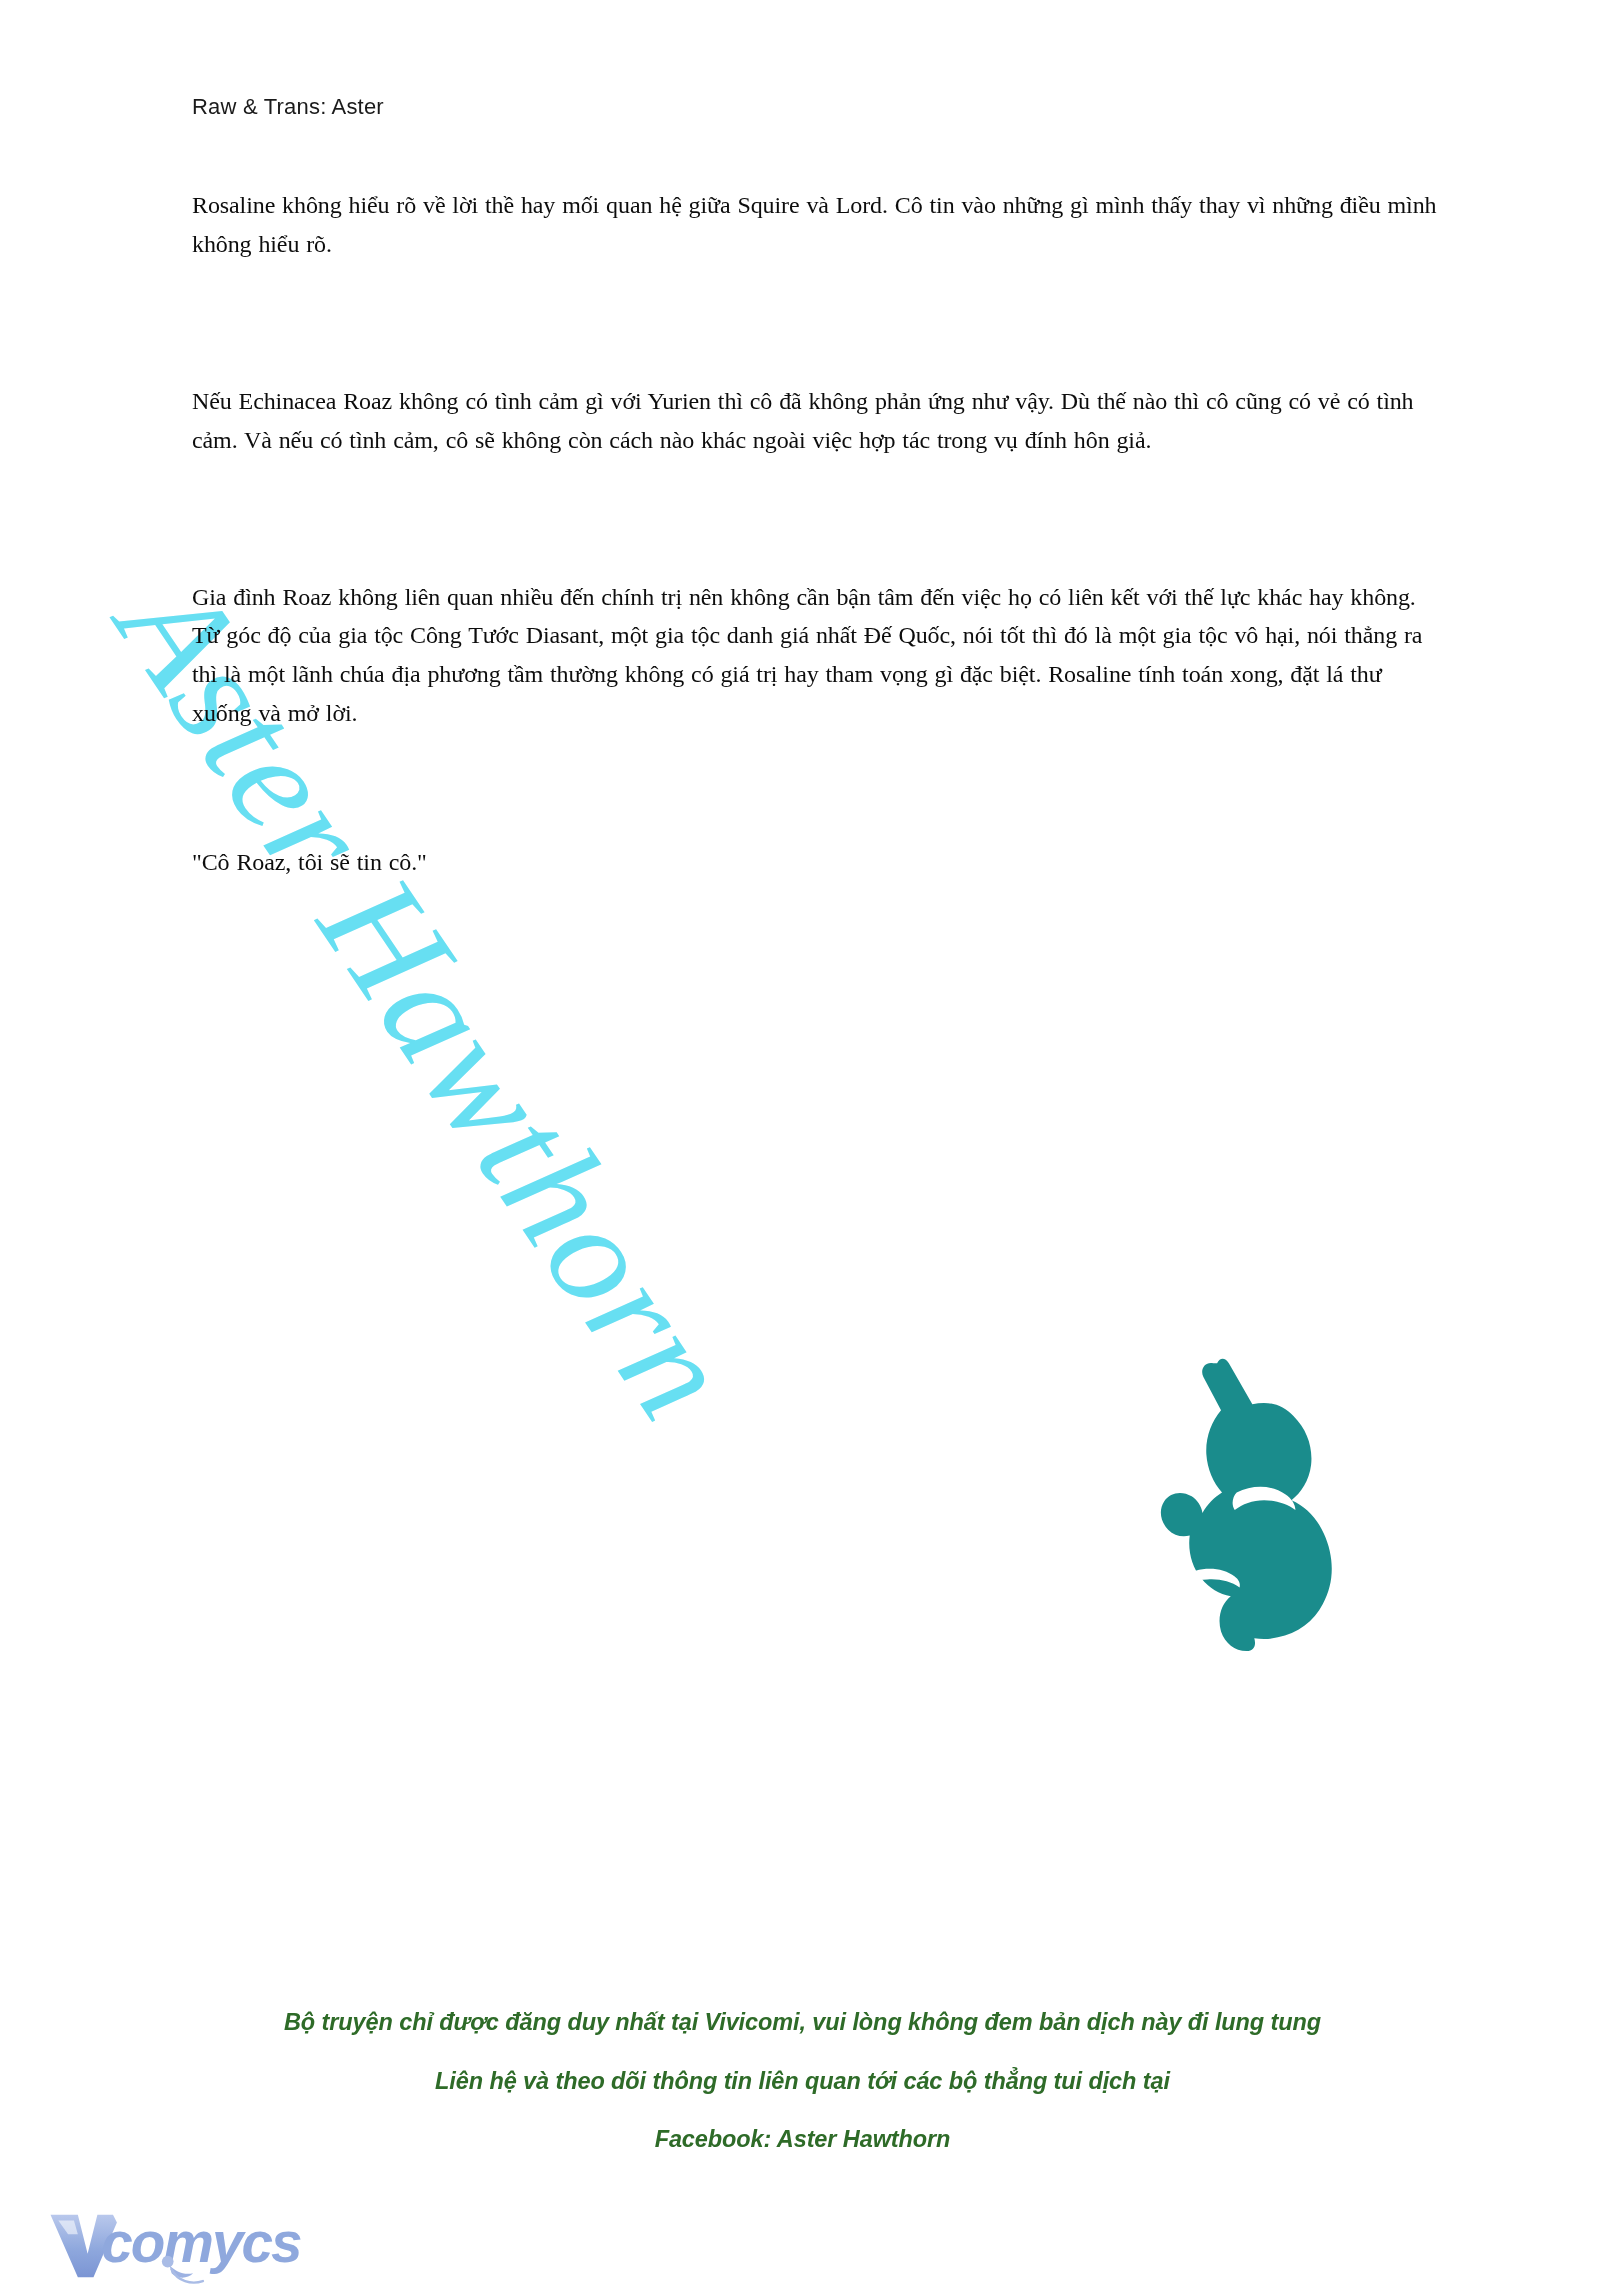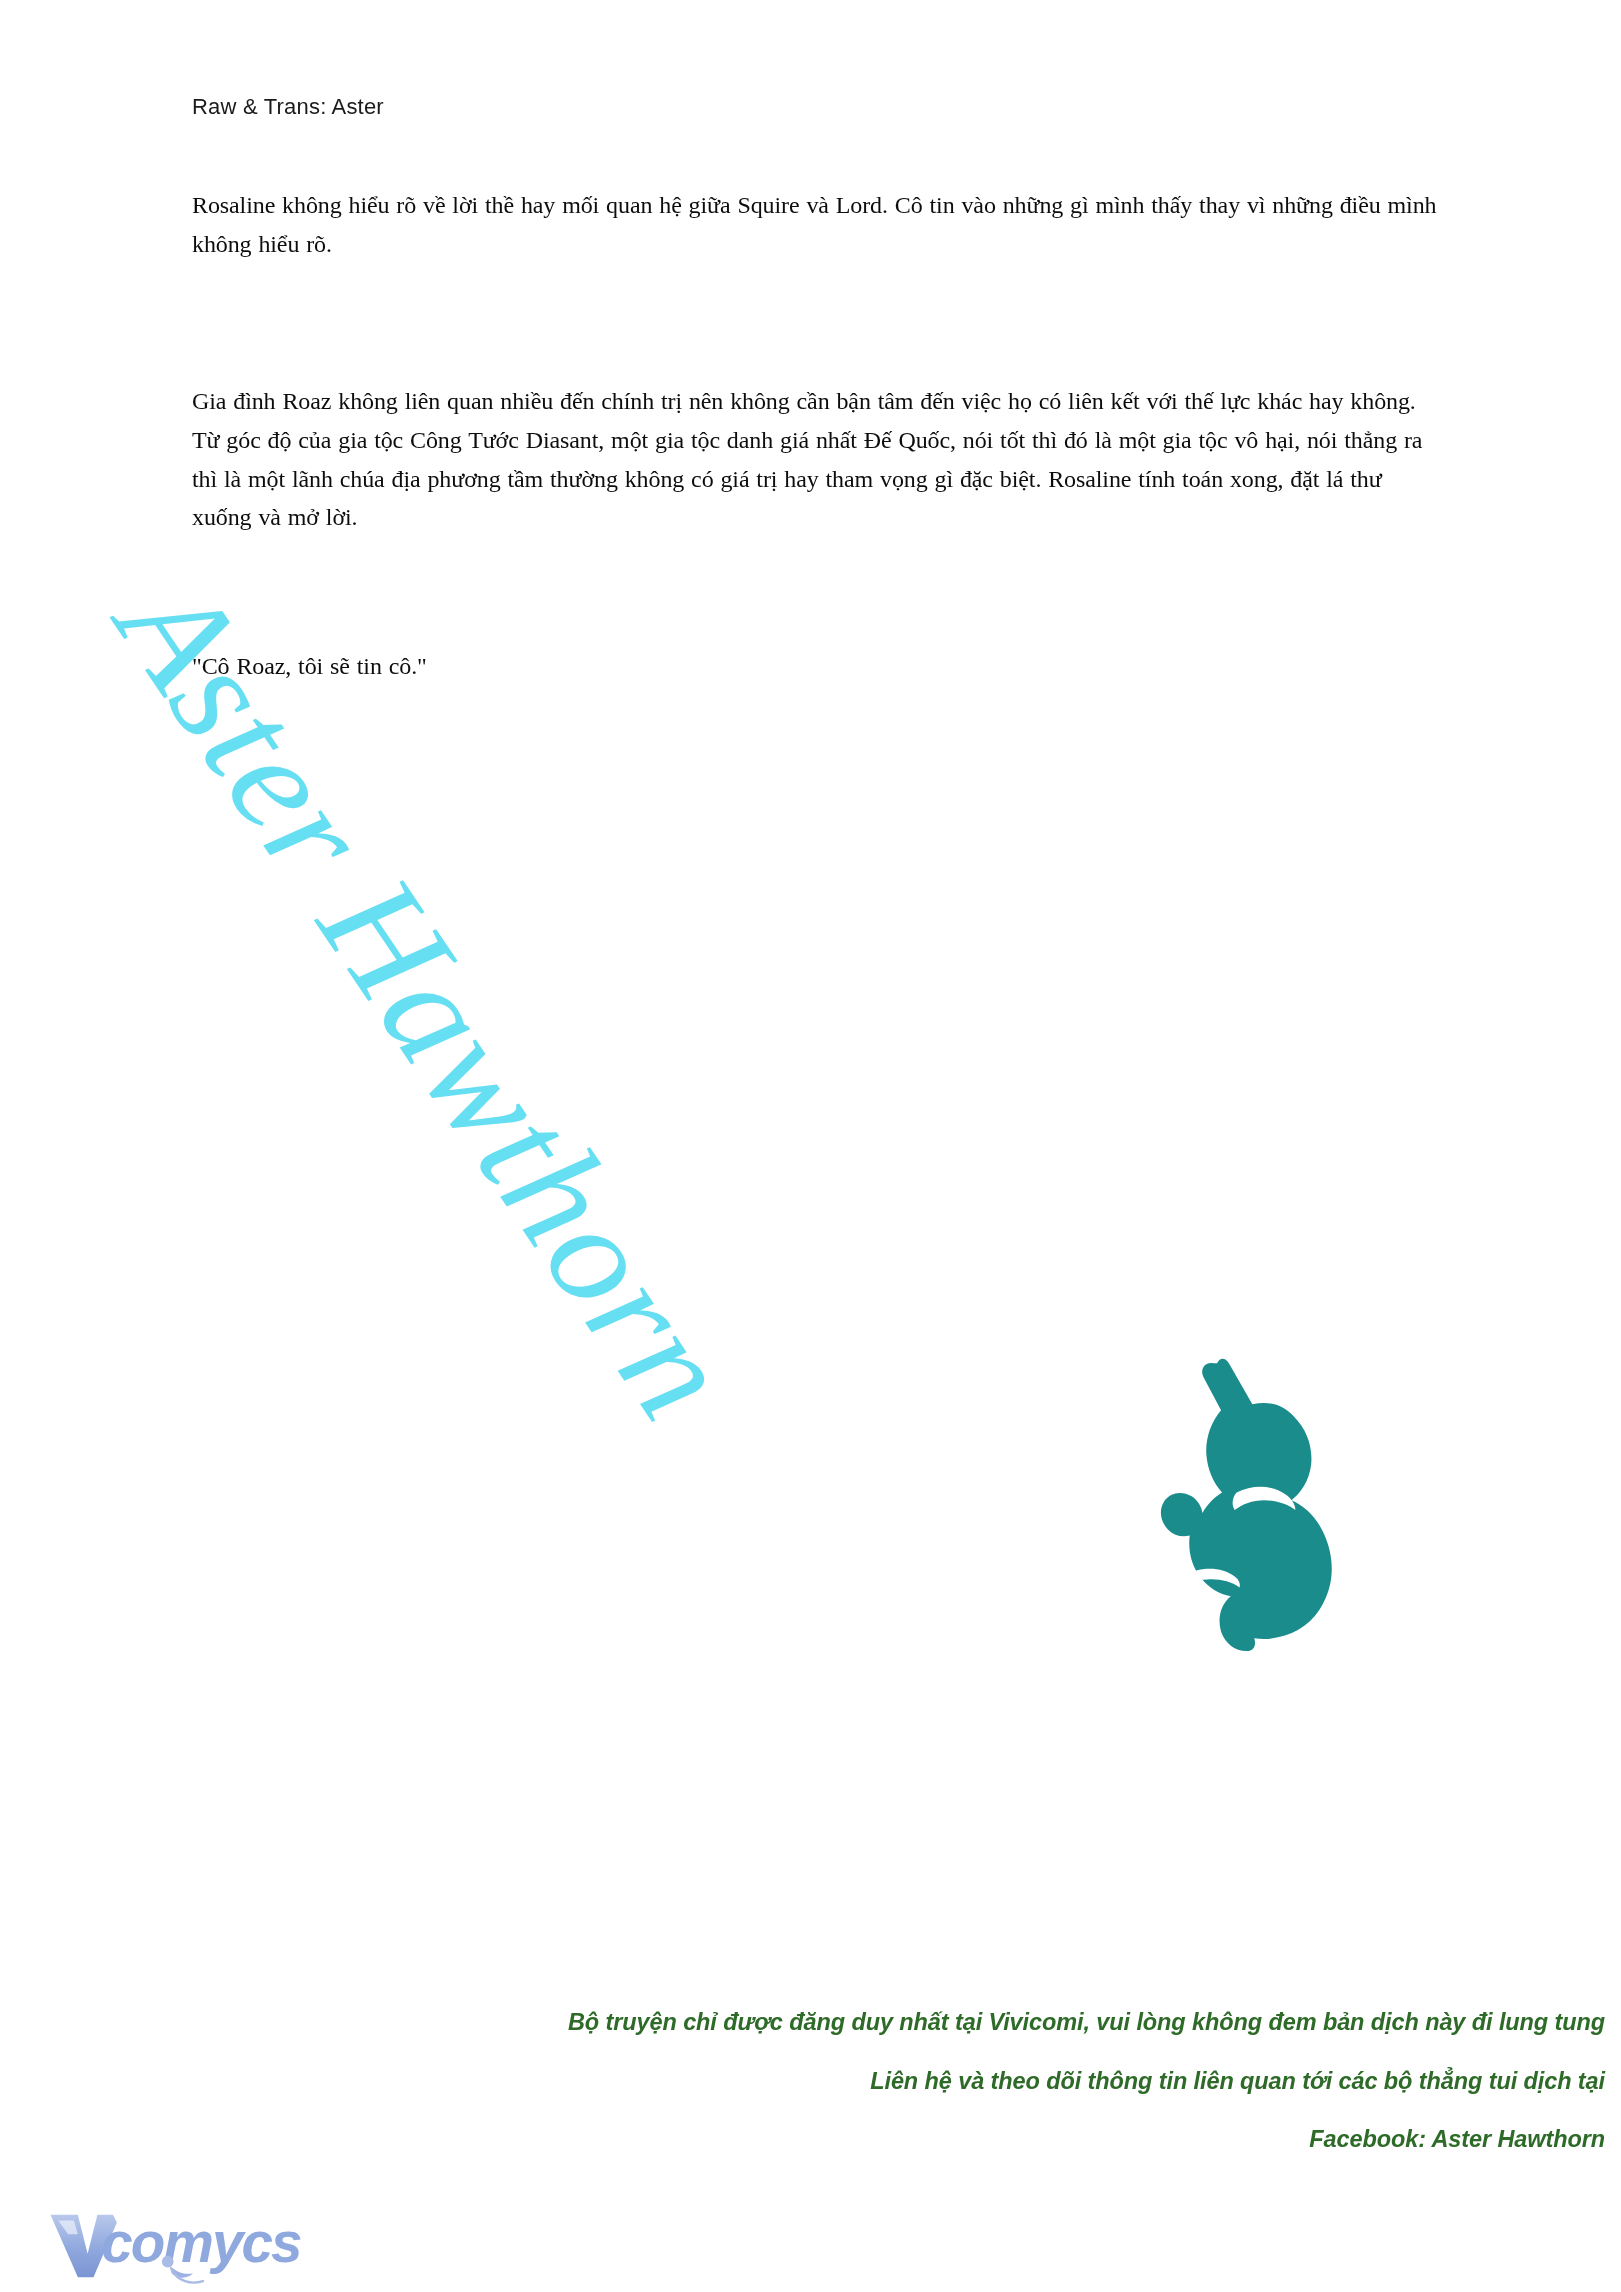--- a/index.html
+++ b/index.html
@@ -85,21 +85,21 @@
   .para.gap-lg { margin-bottom: 110px; }
   .para.gap-xl { margin-bottom: 118px; }
   .para:last-child { margin-bottom: 0; }
 
   
   .footer-credits {
     position: absolute;
     left: 0;
     right: 16px;
     top: 2011px;
-    text-align: right;
+    text-align: center;
     z-index: 4;
   }
   .credit-line {
     font-family: "Liberation Sans", "DejaVu Sans", sans-serif;
     font-style: italic;
     font-weight: bold;
     color: #2e6b28;
     font-size: 23.5px;
     line-height: 1.0;
     letter-spacing: -0.1px;
@@ -173,20 +173,21 @@
                C 88 244, 104 246, 114 254
                C 118 257, 120 261, 119 265
                C 110 259, 98 256, 86 257
                C 80 257, 75 258, 71 260
                C 69 255, 70 250, 74 248 Z" fill="#ffffff"></path>
     </svg>
   </div>
 
   <div class="body-text">
     <p class="para gap-xl">Rosaline không hiểu rõ về lời thề hay mối quan hệ giữa Squire và Lord. Cô tin vào những gì mình thấy thay vì những điều mình không hiểu rõ.</p>
+    <p class="para gap-xl">Nếu Echinacea Roaz không có tình cảm gì với Yurien thì cô đã không phản ứng như vậy. Dù thế nào thì cô cũng có vẻ có tình cảm. Và nếu có tình cảm, cô sẽ không còn cách nào khác ngoài việc hợp tác trong vụ đính hôn giả.</p>
     <p class="para gap-lg">Gia đình Roaz không liên quan nhiều đến chính trị nên không cần bận tâm đến việc họ có liên kết với thế lực khác hay không. Từ góc độ của gia tộc Công Tước Diasant, một gia tộc danh giá nhất Đế Quốc, nói tốt thì đó là một gia tộc vô hại, nói thẳng ra thì là một lãnh chúa địa phương tầm thường không có giá trị hay tham vọng gì đặc biệt. Rosaline tính toán xong, đặt lá thư xuống và mở lời.</p>
     <p class="para">"Cô Roaz, tôi sẽ tin cô."</p>
   </div>
 
   <div class="footer-credits">
     <div class="credit-line">Bộ truyện chỉ được đăng duy nhất tại Vivicomi, vui lòng không đem bản dịch này đi lung tung</div>
     <div class="credit-line">Liên hệ và theo dõi thông tin liên quan tới các bộ thẳng tui dịch tại</div>
     <div class="credit-line">Facebook: Aster Hawthorn</div>
   </div>
 

